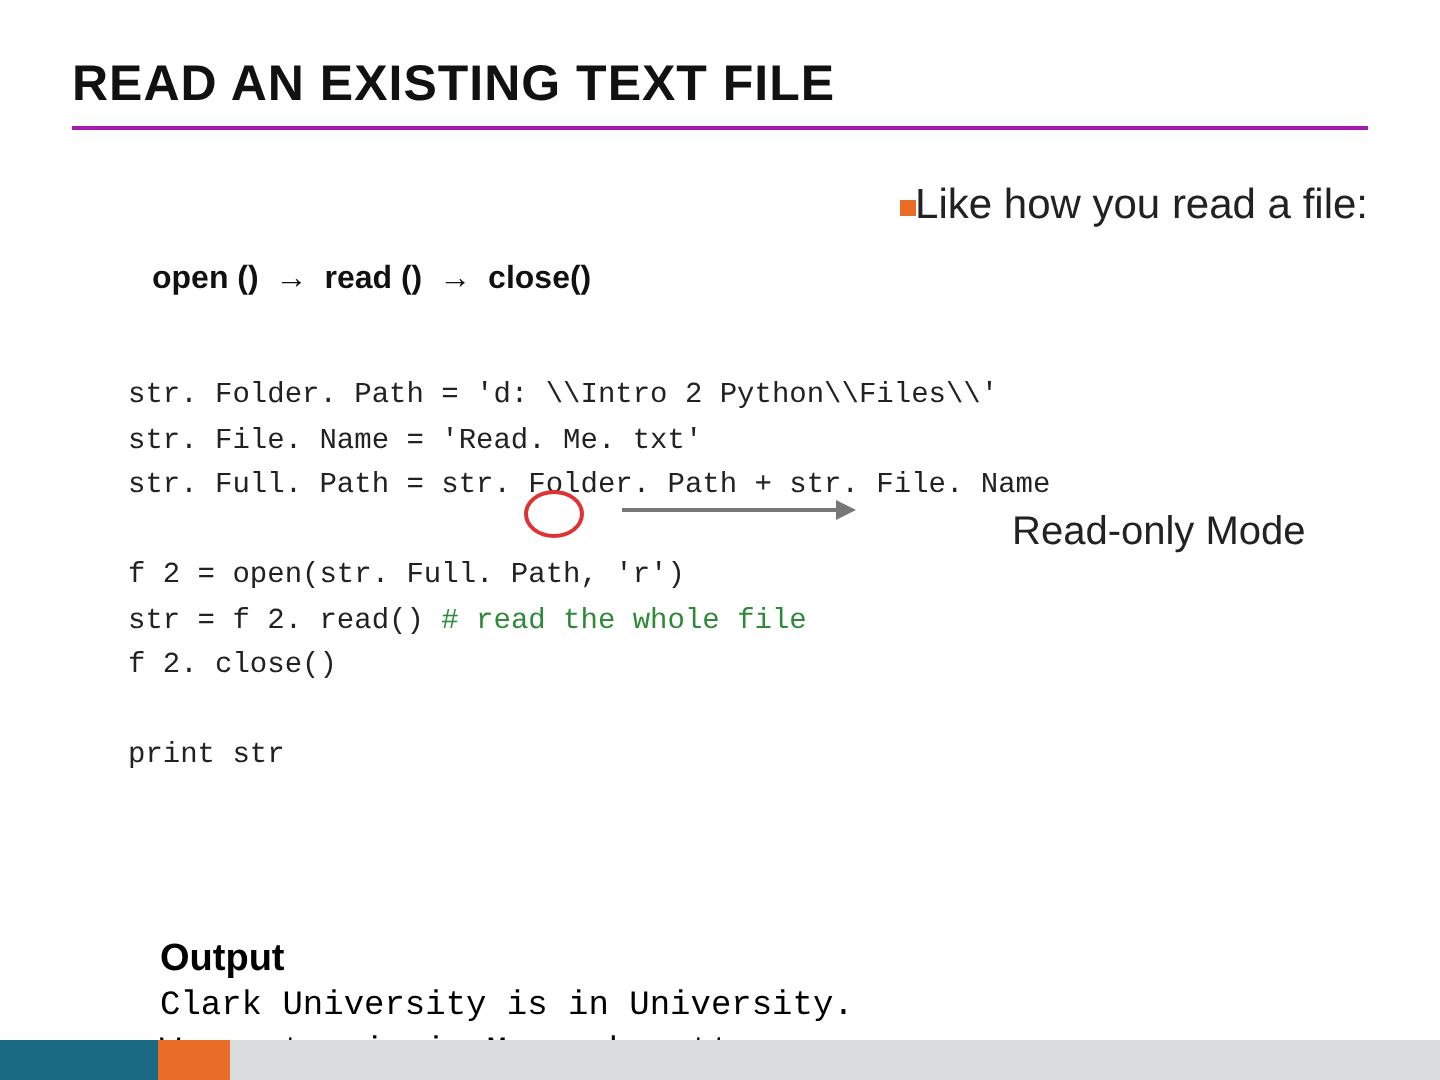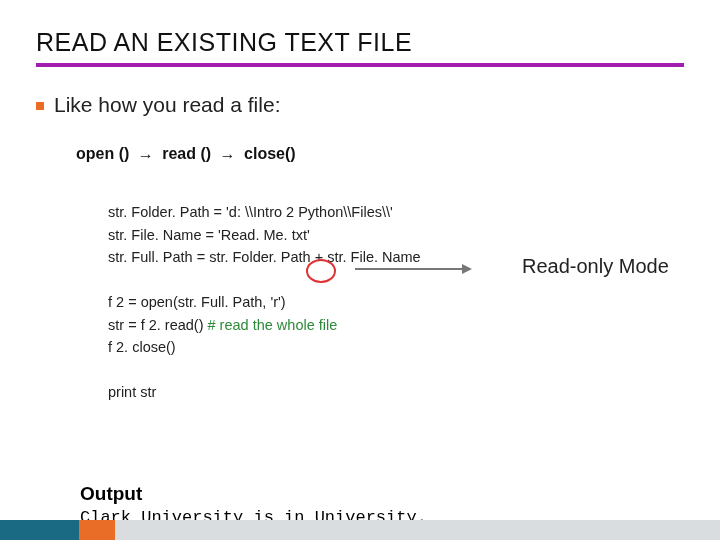--- a/index.html
+++ b/index.html
@@ -6,45 +6,45 @@
   html, body { width: 720px; height: 540px; }
   body {
     font-family: Arial, Helvetica, sans-serif;
     background: #fff;
     position: relative;
     overflow: hidden;
   }
   .slide { padding: 28px 36px 0 36px; }
   .title {
     font-size: 25px;
-    font-weight: 400;
+    font-weight: 700;
     letter-spacing: 0.5px;
     font-stretch: condensed;
     font-family: "Arial Narrow", Arial, sans-serif;
     color: #111;
-    border-bottom: 4px solid #a21caf;
+    border-bottom: 2px solid #a21caf;
     padding-bottom: 6px;
     margin-bottom: 26px;
   }
-  .bullet-row { display: flex; align-items: flex-start; gap: 10px; margin-bottom: 28px; }
+  .bullet-row { display: flex; align-items: flex-start; margin-bottom: 16px; justify-content: flex-end; }
   .bullet-mark {
     width: 8px; height: 8px; background: #e96d26; margin-top: 9px; flex: 0 0 auto;
   }
   .bullet-text { font-size: 21px; color: #222; }
   .flowline {
     font-size: 16px; font-weight: 700; color: #111;
     margin: 6px 0 16px 40px;
   }
   .arrow { font-weight: 700; padding: 0 4px; }
   .code {
-    font-family: Liberation Sans, sans-serif;
+    font-family: Liberation Mono, monospace;
     font-size: 14.5px;
     line-height: 1.55;
     color: #222;
-    margin-left: 72px;
+    margin-left: 28px;
     white-space: pre;
     position: relative;
   }
   .comment { color: #2e8a3a; }
   .circle {
     position: absolute;
     width: 30px; height: 24px;
     border: 2.5px solid #d33;
     border-radius: 50%;
     left: 198px; top: 80px;
@@ -59,21 +59,21 @@
   .link-arrow::after {
     content: "";
     position: absolute;
     right: -2px; top: -4px;
     border-left: 10px solid #777;
     border-top: 5px solid transparent;
     border-bottom: 5px solid transparent;
   }
   .readonly {
     position: absolute;
-    left: 522px; top: 255px;
+    left: 506px; top: 255px;
     font-size: 20px; color: #222;
   }
   .output-label {
     font-family: Tahoma, Arial, sans-serif;
     font-weight: 700; font-size: 19px;
     margin: 12px 0 2px 44px;
   }
   .output-text {
     font-family: "Courier New", Courier, monospace;
     font-size: 17px;

